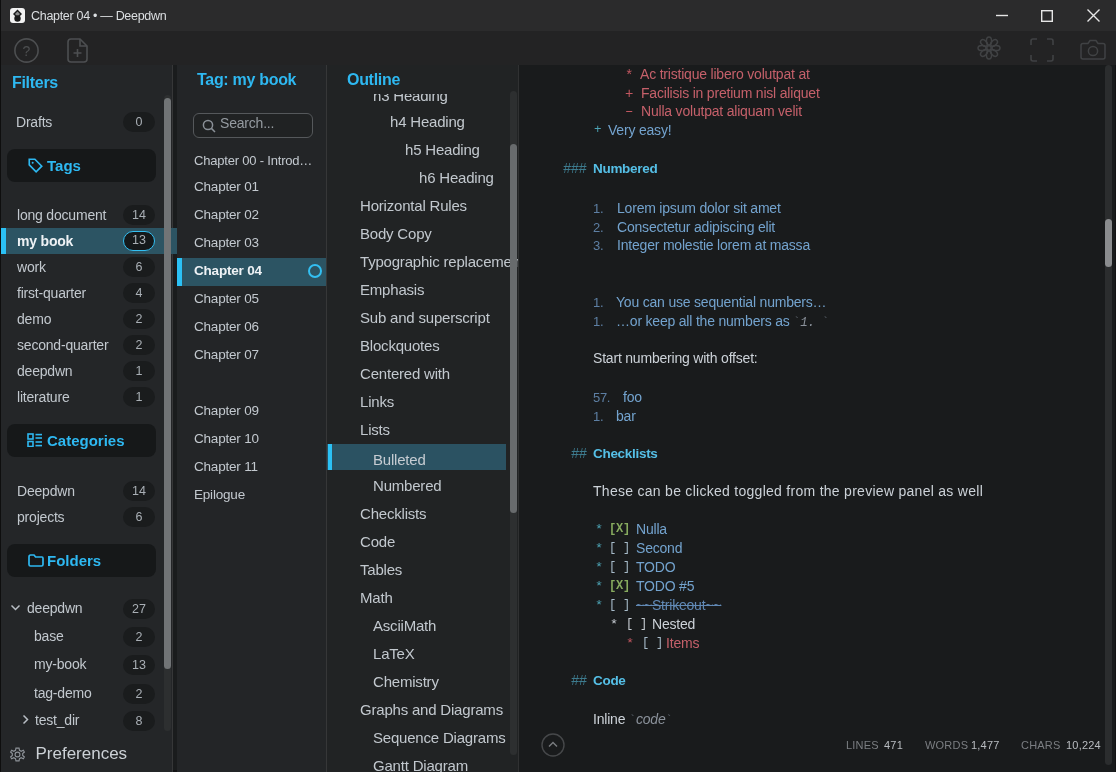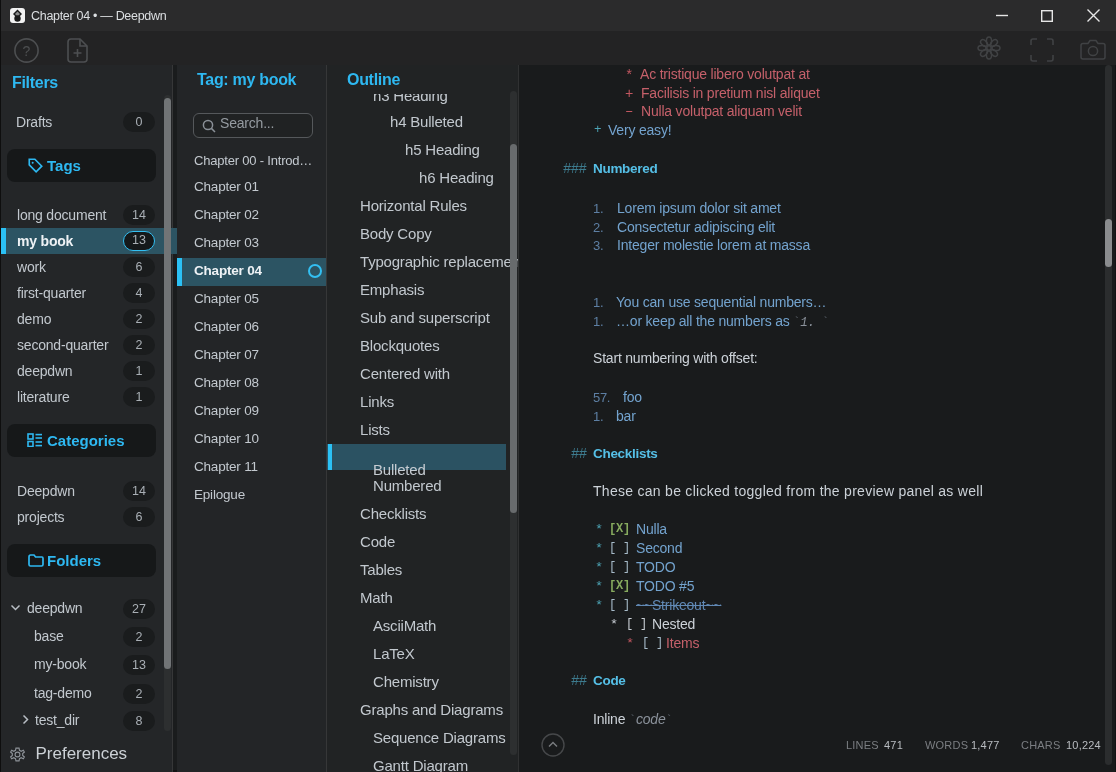--- a/index.html
+++ b/index.html
@@ -248,44 +248,43 @@
     <div class="crow" style="top:165px">Chapter 03</div>
     <div class="crow csel" style="top:193px">Chapter 04
       <svg class="abs" style="left:131px;top:6px" width="15" height="15">
           <circle cx="7" cy="7" r="6" fill="none" stroke="#33bff2" stroke-width="2"></circle>
         </svg>
       <div class="selbar"></div>
     </div>
     <div class="crow" style="top:221px">Chapter 05</div>
     <div class="crow" style="top:249px">Chapter 06</div>
     <div class="crow" style="top:277px">Chapter 07</div>
-    <div class="crow" style="top:305px">Chapter 08</div>
     <div class="crow" style="top:333px">Chapter 09</div>
     <div class="crow" style="top:361px">Chapter 10</div>
     <div class="crow" style="top:389px">Chapter 11</div>
     <div class="crow" style="top:417px">Epilogue</div>
   </div>
 
   <div id="outl">
     <div class="orow" style="left:46px;top:22px">h3 Heading</div>
-    <div class="orow" style="left:63px;top:48px">h4 Bulleted</div>
+    <div class="orow" style="left:63px;top:48px">h4 Heading</div>
     <div class="orow" style="left:78px;top:76px">h5 Heading</div>
     <div class="orow" style="left:92px;top:104px">h6 Heading</div>
     <div class="orow" style="left:33px;top:132px">Horizontal Rules</div>
     <div class="orow" style="left:33px;top:160px">Body Copy</div>
     <div class="orow" style="left:33px;top:188px">Typographic replacements</div>
     <div class="orow" style="left:33px;top:216px">Emphasis</div>
     <div class="orow" style="left:33px;top:244px">Sub and superscript</div>
     <div class="orow" style="left:33px;top:272px">Blockquotes</div>
     <div class="orow" style="left:33px;top:300px">Centered with</div>
     <div class="orow" style="left:33px;top:328px">Links</div>
     <div class="orow" style="left:33px;top:356px">Lists</div>
     <div class="abs" style="left:0;top:379px;width:179px;height:26px;background:#2b5262">
       <div class="selbar" style="left:1px;width:4px"></div>
-      <div class="orow" style="left:46px;top:17px;color:#c6ccd2">Bulleted</div>
+      <div class="orow" style="left:46px;top:7px;color:#c6ccd2">Bulleted</div>
     </div>
     <div class="orow" style="left:46px;top:412px">Numbered</div>
     <div class="orow" style="left:33px;top:440px">Checklists</div>
     <div class="orow" style="left:33px;top:468px">Code</div>
     <div class="orow" style="left:33px;top:496px">Tables</div>
     <div class="orow" style="left:33px;top:524px">Math</div>
     <div class="orow" style="left:46px;top:552px">AsciiMath</div>
     <div class="orow" style="left:46px;top:580px">LaTeX</div>
     <div class="orow" style="left:46px;top:608px">Chemistry</div>
     <div class="orow" style="left:33px;top:636px">Graphs and Diagrams</div>

